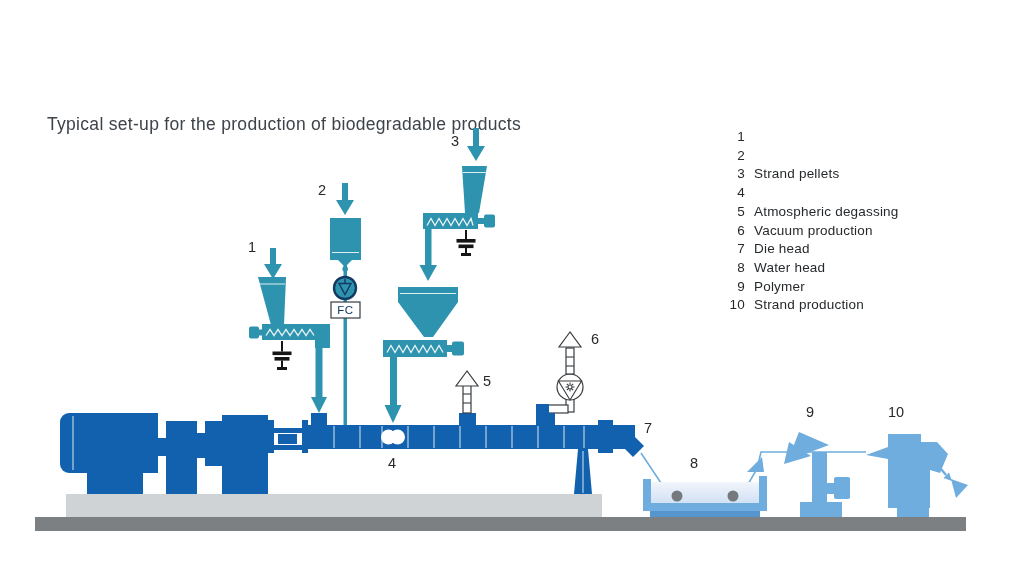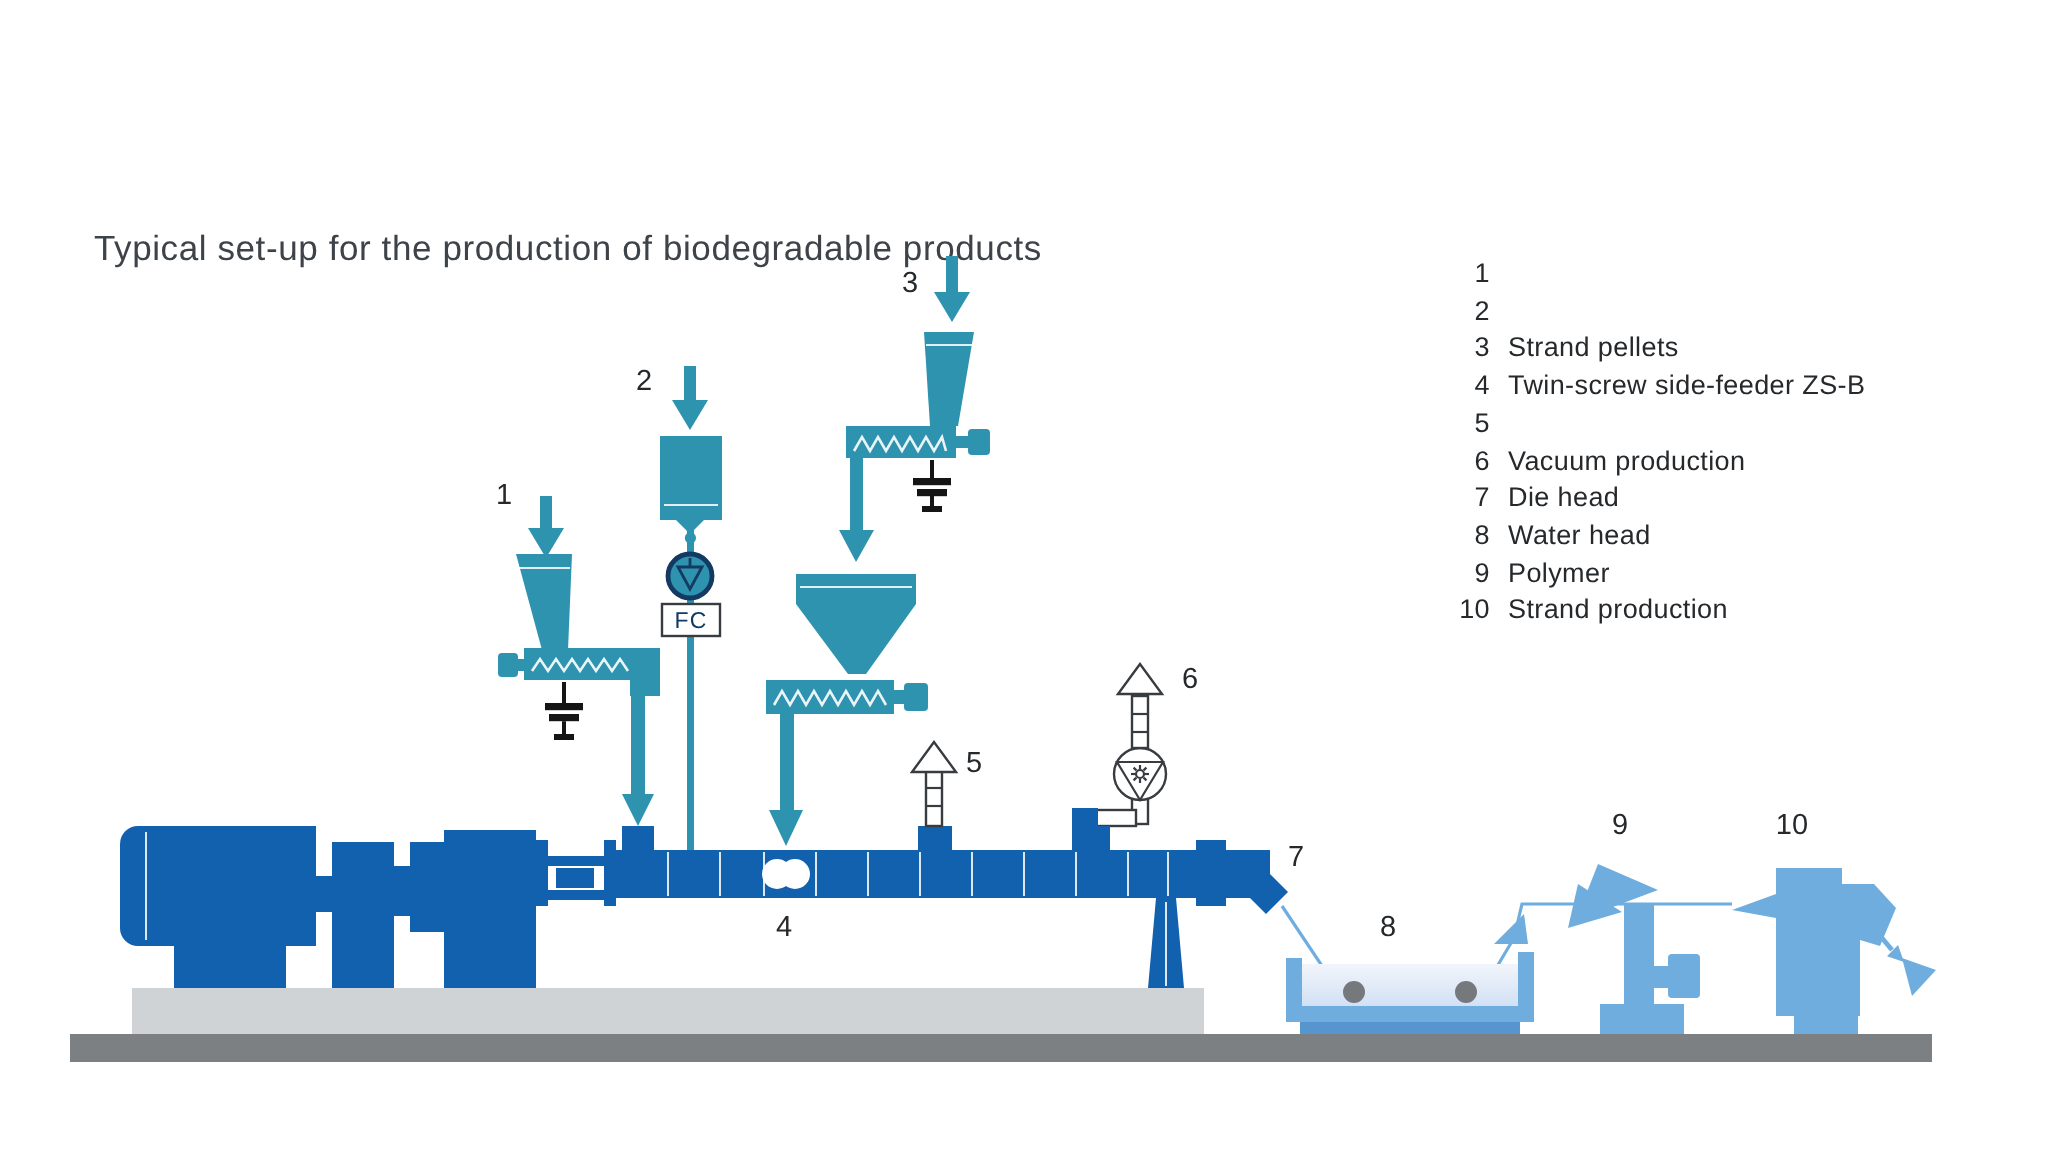--- a/index.html
+++ b/index.html
@@ -50,24 +50,24 @@
     </div>
   <div class="legend-row">
       <span class="legend-num">2</span>
     </div>
   <div class="legend-row">
       <span class="legend-num">3</span>
       <span>Strand pellets</span>
     </div>
   <div class="legend-row">
       <span class="legend-num">4</span>
-      <span>Twin-screw side-feeder ZS-B</span>
     </div>
   <div class="legend-row">
       <span class="legend-num">5</span>
+      <span>Atmospheric degassing</span>
     </div>
   <div class="legend-row">
       <span class="legend-num">6</span>
       <span>Vacuum production</span>
     </div>
   <div class="legend-row">
       <span class="legend-num">7</span>
       <span>Die head</span>
     </div>
   <div class="legend-row">

